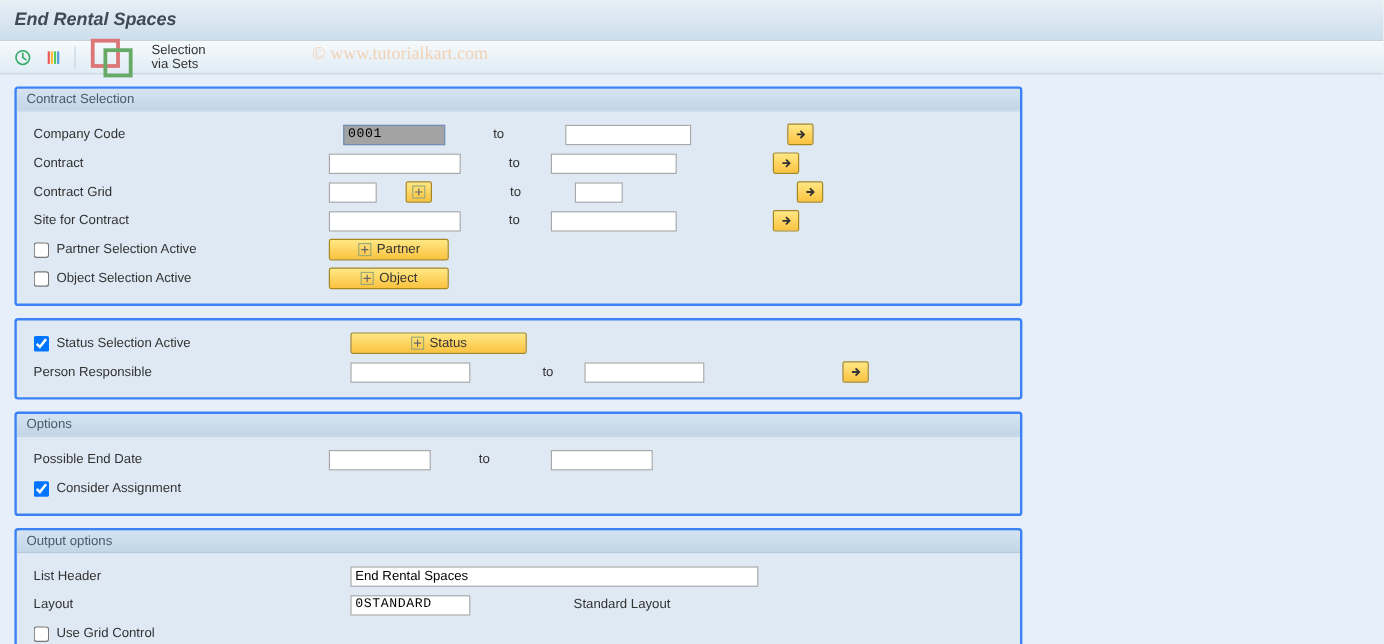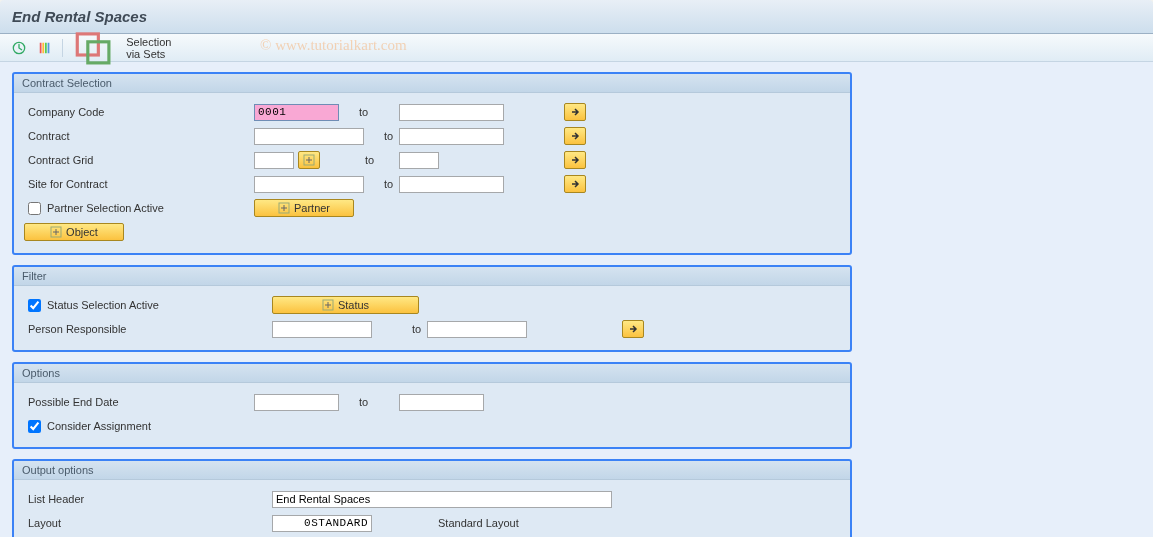--- a/index.html
+++ b/index.html
@@ -74,36 +74,36 @@
     }
     .groupbox-title {
       background: linear-gradient(to bottom,#d5e3f0 0%,#c2d6e8 100%);
       font-size: 11px;
       color: #4a5b6b;
       padding: 3px 8px;
       border-bottom: 1px solid #b5c9db;
       border-radius: 3px 3px 0 0;
     }
     .groupbox-body { padding: 6px 10px 8px 10px; }
-    .row { display: flex; align-items: center; height: 22px; margin: 2px 0; }
+    .row { display: flex; align-items: center; height: 22px; margin: 2px 0; gap: 20px; }
     .label { width: 230px; padding-left: 4px; color:#333; display:flex; align-items:center; gap:4px;}
     .from-input { width: 85px; }
     .from-input.wide { width: 110px; }
     .to-label { width: 60px; padding-left: 20px; color:#333; }
     .to-input { width: 105px; }
     input[type="text"] {
       height: 17px;
       border: 1px solid #a6a8aa;
       background: #fff;
       font-size: 11px;
       padding: 0 3px;
       font-family: inherit;
     }
     input[type="text"].mono { font-family: "Courier New", monospace; letter-spacing: .5px; }
-    input[type="text"].sel { background:#f9a8d4; border-color:#6f8db5; }
+    input[type="text"].sel { background:#a3a3a3; border-color:#6f8db5;margin-left:12px; }
     input[type="checkbox"] {
       width: 13px; height: 13px; vertical-align: middle; margin-right: 2px;
     }
     .more-btn {
       margin-left: 60px;
       width: 22px; height: 18px;
       background: linear-gradient(to bottom,#ffe884 0%,#fbc23f 100%);
       border: 1px solid #a88720;
       border-radius: 2px;
       display:inline-flex; align-items:center; justify-content:center;
@@ -218,33 +218,36 @@
         </div>
         <div class="yel-btn wide">
           <svg viewBox="0 0 12 12">
               <rect x="1" y="1" width="10" height="10" fill="none" stroke="#9a7" stroke-width="1"></rect>
               <path d="M3 6h6M6 3v6" stroke="#666" stroke-width="1"></path>
             </svg>
           <span>Partner</span>
         </div>
       </div>
       <div class="row">
+        <div class="label">
+          <input type="checkbox" style="">
+          <span>Object Selection Active</span>
+        </div>
         <div class="yel-btn wide">
           <svg viewBox="0 0 12 12">
               <rect x="1" y="1" width="10" height="10" fill="none" stroke="#9a7" stroke-width="1"></rect>
               <path d="M3 6h6M6 3v6" stroke="#666" stroke-width="1"></path>
             </svg>
           <span>Object</span>
         </div>
       </div>
     </div>
   </div>
 
   <div class="groupbox">
-    <div class="groupbox-title">Filter</div>
     <div class="groupbox-body">
       <div class="row">
         <div class="label" style="width:248px">
           <input type="checkbox" checked="" style="">
           <span>Status Selection Active</span>
         </div>
         <div class="yel-btn wider">
           <svg viewBox="0 0 12 12">
               <rect x="1" y="1" width="10" height="10" fill="none" stroke="#9a7" stroke-width="1"></rect>
               <path d="M3 6h6M6 3v6" stroke="#666" stroke-width="1"></path>
@@ -286,21 +289,21 @@
 
   <div class="groupbox">
     <div class="groupbox-title">Output options</div>
     <div class="groupbox-body">
       <div class="row">
         <div class="label" style="width:248px">List Header</div>
         <input type="text" style="width: 340px;" value="End Rental Spaces">
       </div>
       <div class="row">
         <div class="label" style="width:248px">Layout</div>
-        <input type="text" class="mono" style="width: 100px; text-align: right;" value="0STANDARD">
+        <input type="text" class="mono" style="width: 100px;" value="0STANDARD">
         <span class="layout-text">Standard Layout</span>
       </div>
       <div class="row">
         <div class="label">
           <input type="checkbox" style="">
           <span>Use Grid Control</span>
         </div>
       </div>
     </div>
   </div>

